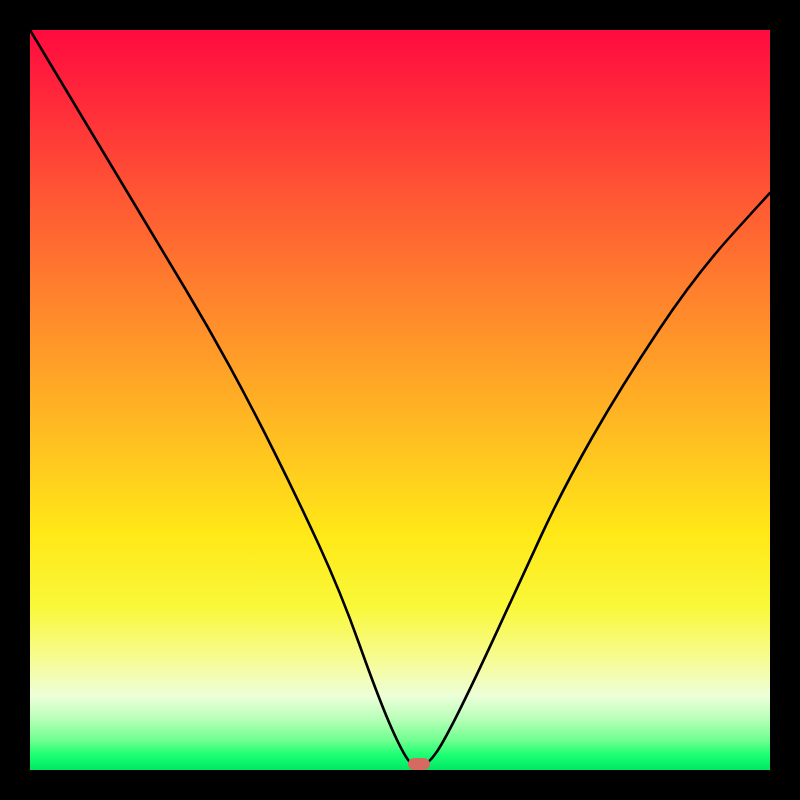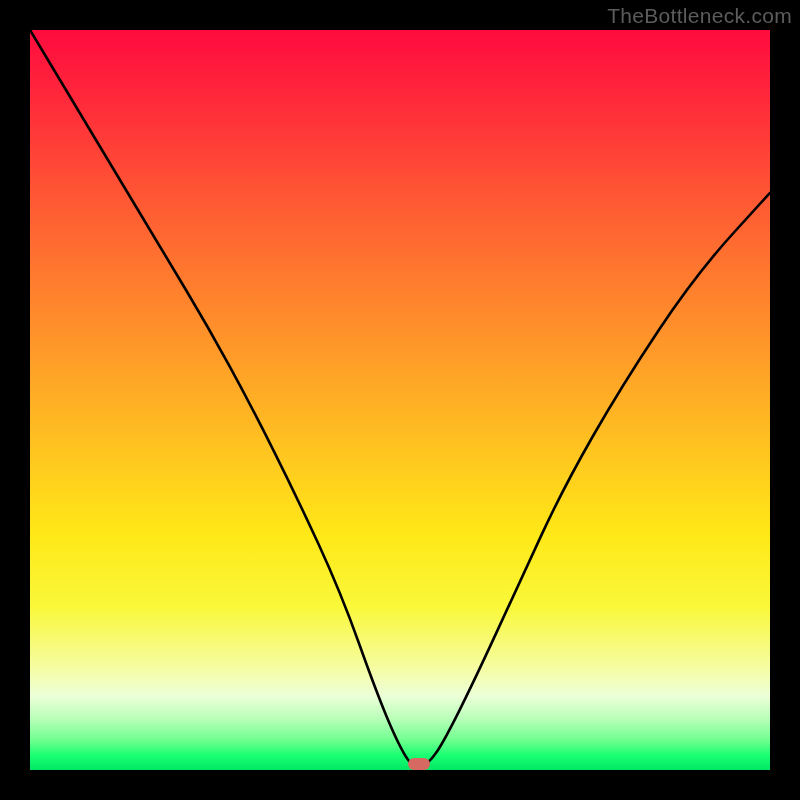--- a/index.html
+++ b/index.html
@@ -75,14 +75,13 @@
   <div class="plot">
 
     <svg class="curve" viewBox="0 0 740 740" preserveAspectRatio="none">
       <path id="curve-path" fill="none" stroke="#000" stroke-width="2.6" stroke-linecap="round" stroke-linejoin="round" d="M 0 0 Q 0 0 22.2 37 Q 44.4 74 66.6 111 Q 88.8 148 111 185 Q 133.2 222 155.39999999999998 259 Q 177.6 296 199.8 336.70000000000005 Q 222 377.40000000000003 244.2 421.8 Q 266.4 466.2 288.6 514.3 Q 310.8 562.4 329.29999999999995 614.2 Q 347.79999999999995 666 358.9 691.9 Q 370 717.8 377.4 728.9 Q 384.8 740 392.20000000000005 736.3 Q 399.6 732.6 407 721.5 Q 414.40000000000003 710.4 429.20000000000005 680.8 Q 444 651.2 466.20000000000005 603.1 Q 488.40000000000003 555 510.6 506.9 Q 532.8 458.8 562.4 407 Q 592 355.2 629 299.7 Q 666 244.2 703 203.49999999999997 T 740 162.79999999999995"></path>
     </svg>
 
     <div class="marker" id="min-marker" style="left: 388.5px; top: 734.08px;"></div>
 
   </div>
 
-  <div class="watermark">TheBottleneck.com</div>
 </div>
 
 </body></html>

